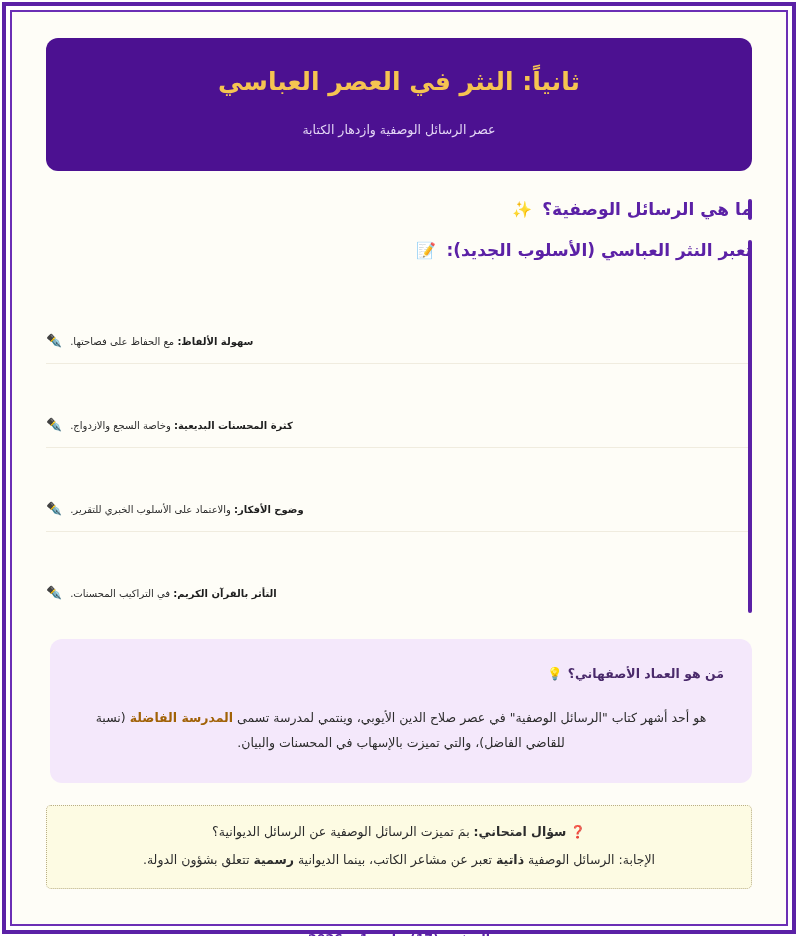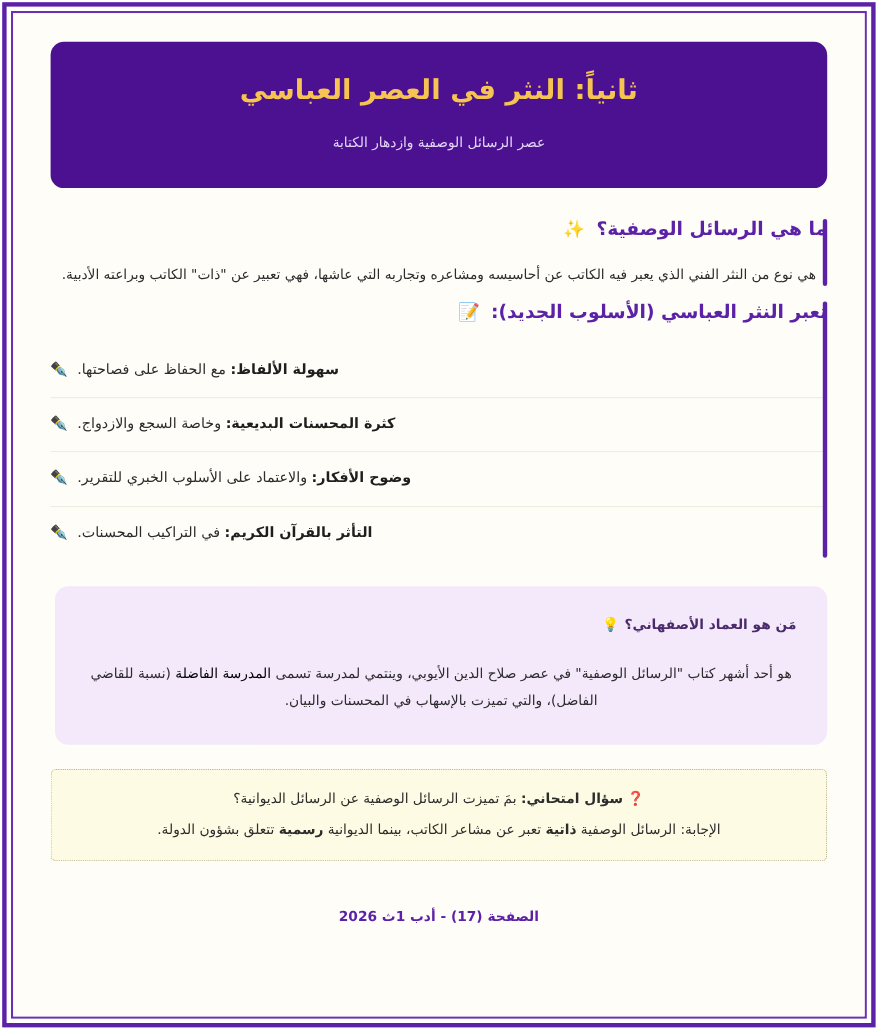--- a/index.html
+++ b/index.html
@@ -119,23 +119,24 @@
     justify-content: flex-end;
     padding: 13px 0 13px 0;
     border-bottom: 1px solid #f0ecdf;
     gap: 8px;
   }
   .feature-item:last-child {
     border-bottom: none;
   }
   .feature-text {
     color: #2c2c2c;
-    font-size: 13px;
+    font-size: 10px;
     line-height: 1.7;
     text-align: right;
+    margin-top: 40px;
   }
   .feature-text b {
     color: #1e1e1e;
     font-weight: bold;
   }
   .feature-bullet {
     font-size: 13px;
     flex: 0 0 auto;
   }
 
@@ -154,21 +155,21 @@
     margin: 0 0 22px 0;
     line-height: 1.5;
   }
   .info-body {
     color: #2c2c2c;
     font-size: 12.5px;
     line-height: 2.0;
     text-align: center;
     margin: 0;
   }
-  .info-body b { font-weight: normal; color: #000000; }
+  .info-body b { font-weight: bold; color: #a16207; }
 
   
   .exam-box {
     background: #fdfbe3;
     border: 1px dotted #b9ae86;
     border-radius: 5px;
     padding: 14px 18px 16px 18px;
     margin: 10px 0 0 0;
   }
   .exam-question {
@@ -208,21 +209,20 @@
         <div class="banner-title">ثانياً: النثر في العصر العباسي</div>
         <div class="banner-subtitle">عصر الرسائل الوصفية وازدهار الكتابة</div>
       </div>
 
       <div class="section">
         <div class="accent-bar"></div>
         <div class="section-heading">
           <span>ما هي الرسائل الوصفية؟</span>
           <span class="heading-emoji">✨</span>
         </div>
-        <p class="section-para">هي نوع من النثر الفني الذي يعبر فيه الكاتب عن أحاسيسه ومشاعره وتجاربه التي عاشها، فهي تعبير عن "ذات" الكاتب وبراعته الأدبية.</p>
       </div>
 
       <div class="section">
         <div class="accent-bar"></div>
         <div class="section-heading">
           <span>تعبر النثر العباسي (الأسلوب الجديد):</span>
           <span class="heading-emoji">📝</span>
         </div>
         <ul class="feature-list">
           <li class="feature-item">

